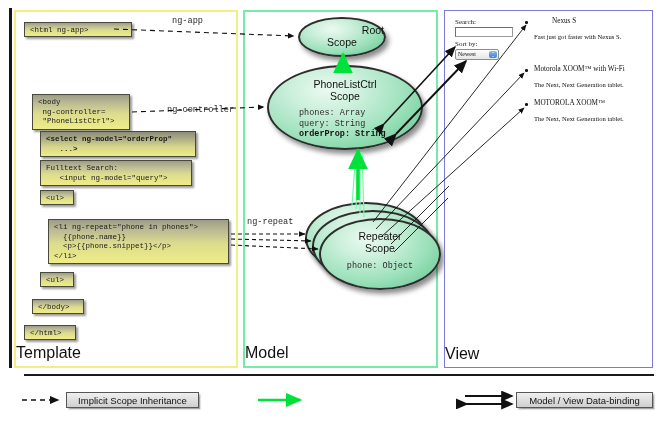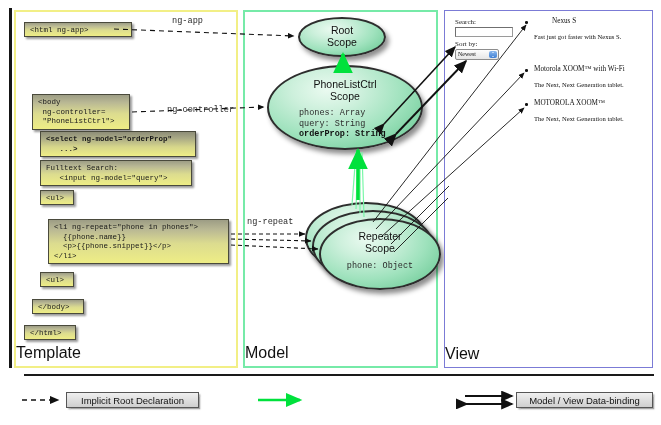--- a/index.html
+++ b/index.html
@@ -133,21 +133,21 @@
 
   <div class="codebox" style="left:32px;top:299px;width:52px;height:15px;">&lt;/body&gt;</div>
 
   <div class="codebox" style="left:24px;top:325px;width:52px;height:15px;">&lt;/html&gt;</div>
 
   <div class="panel model">
     <div class="panel-label">Model</div>
   </div>
 
   <div class="scope" style="left:298px;top:17px;width:88px;height:40px;">
-    <div class="ttl" style="padding-top:5px;">Root</div>
+    <div class="ttl" style="padding-top:5px;text-align:right;">Root</div>
     <div class="ttl">Scope</div>
   </div>
 
   <div class="scope" style="left:267px;top:65px;width:156px;height:85px;">
     <div class="ttl" style="padding-top:11px;">PhoneListCtrl</div>
     <div class="ttl">Scope</div>
     <div class="props" style="margin-top:6px;padding-left:30px;">
       <div>phones: Array</div>
       <div>query: String</div>
       <div style="font-weight:bold;color:#111;">orderProp: String</div>
@@ -252,16 +252,16 @@
 
     <line x1="22" y1="400" x2="58" y2="400" stroke="#111" stroke-width="1.4" stroke-dasharray="5,4" marker-end="url(#lg-dash)"></line>
 
     <line x1="258" y1="400" x2="300" y2="400" stroke="#00e13c" stroke-width="2.4" marker-end="url(#lg-green)"></line>
 
     <line x1="465" y1="396" x2="512" y2="396" stroke="#111" stroke-width="1.8" marker-end="url(#lg-solid)"></line>
     <line x1="512" y1="404" x2="465" y2="404" stroke="#111" stroke-width="1.8" marker-end="url(#lg-solid-s)"></line>
     <line x1="465" y1="404" x2="512" y2="404" stroke="#111" stroke-width="1.8" marker-end="url(#lg-solid)"></line>
   </svg>
 
-  <div class="legend-box" style="left:66px;top:392px;width:133px;height:16px;">Implicit Root Declaration</div>
+  <div class="legend-box" style="left:66px;top:392px;width:133px;height:16px;">Implicit Scope Inheritance</div>
   <div class="legend-box" style="left:516px;top:392px;width:137px;height:16px;">Model / View Data-binding</div>
 
 </div>
 
 </body></html>

